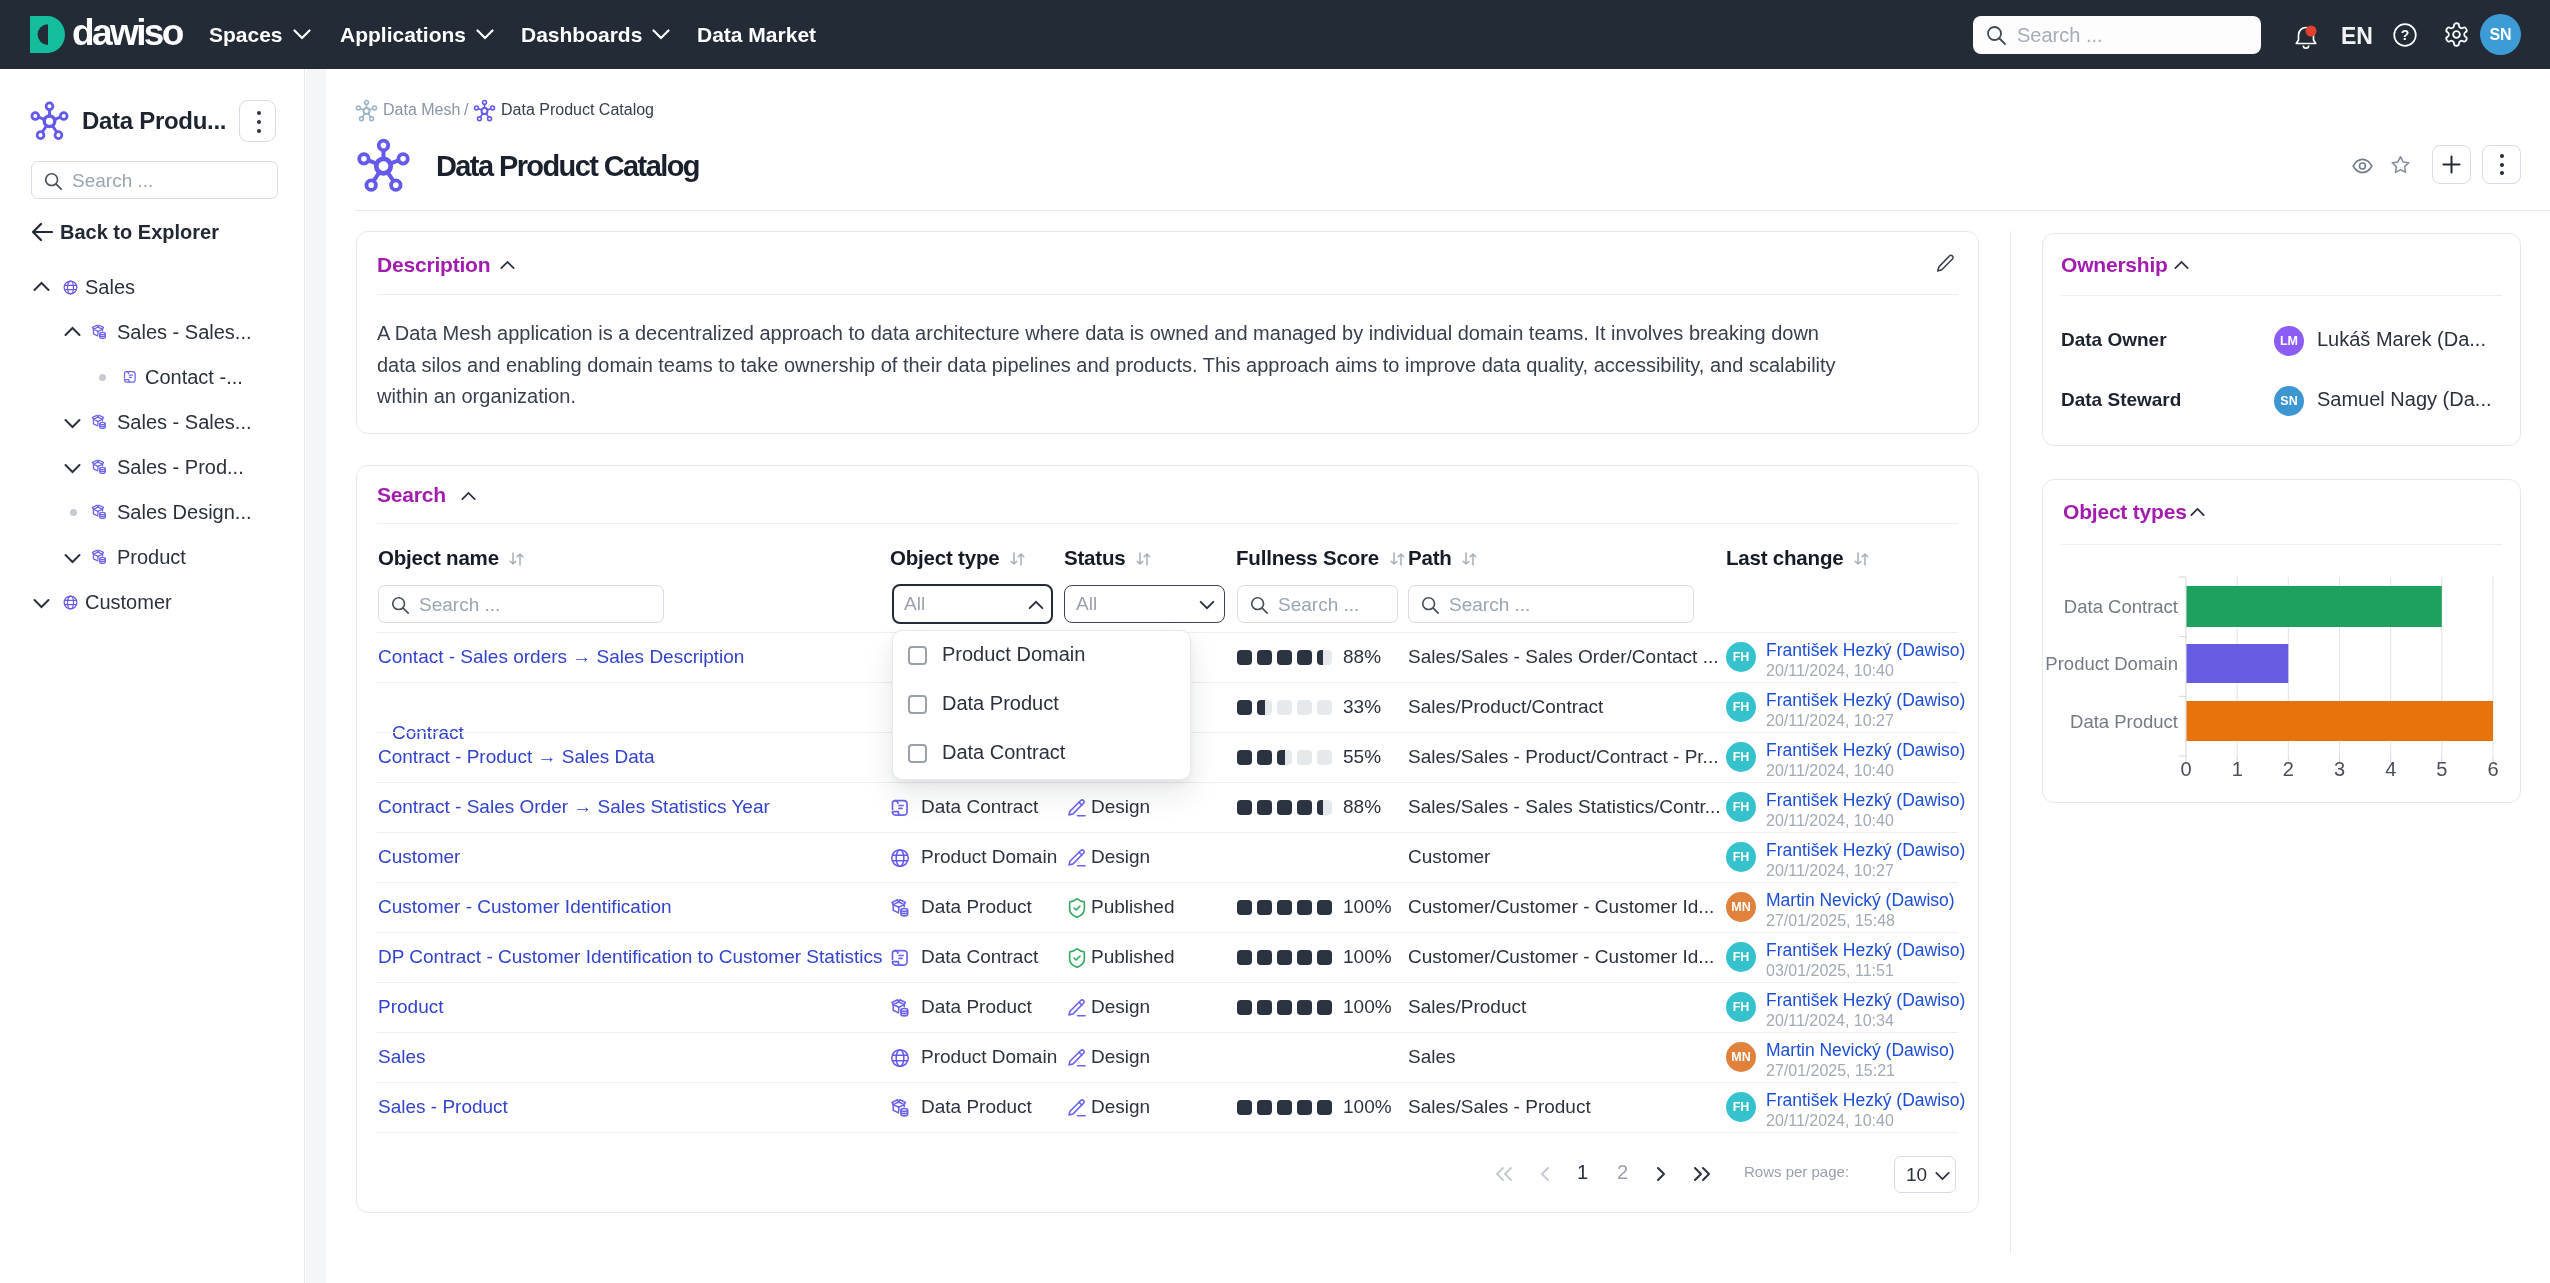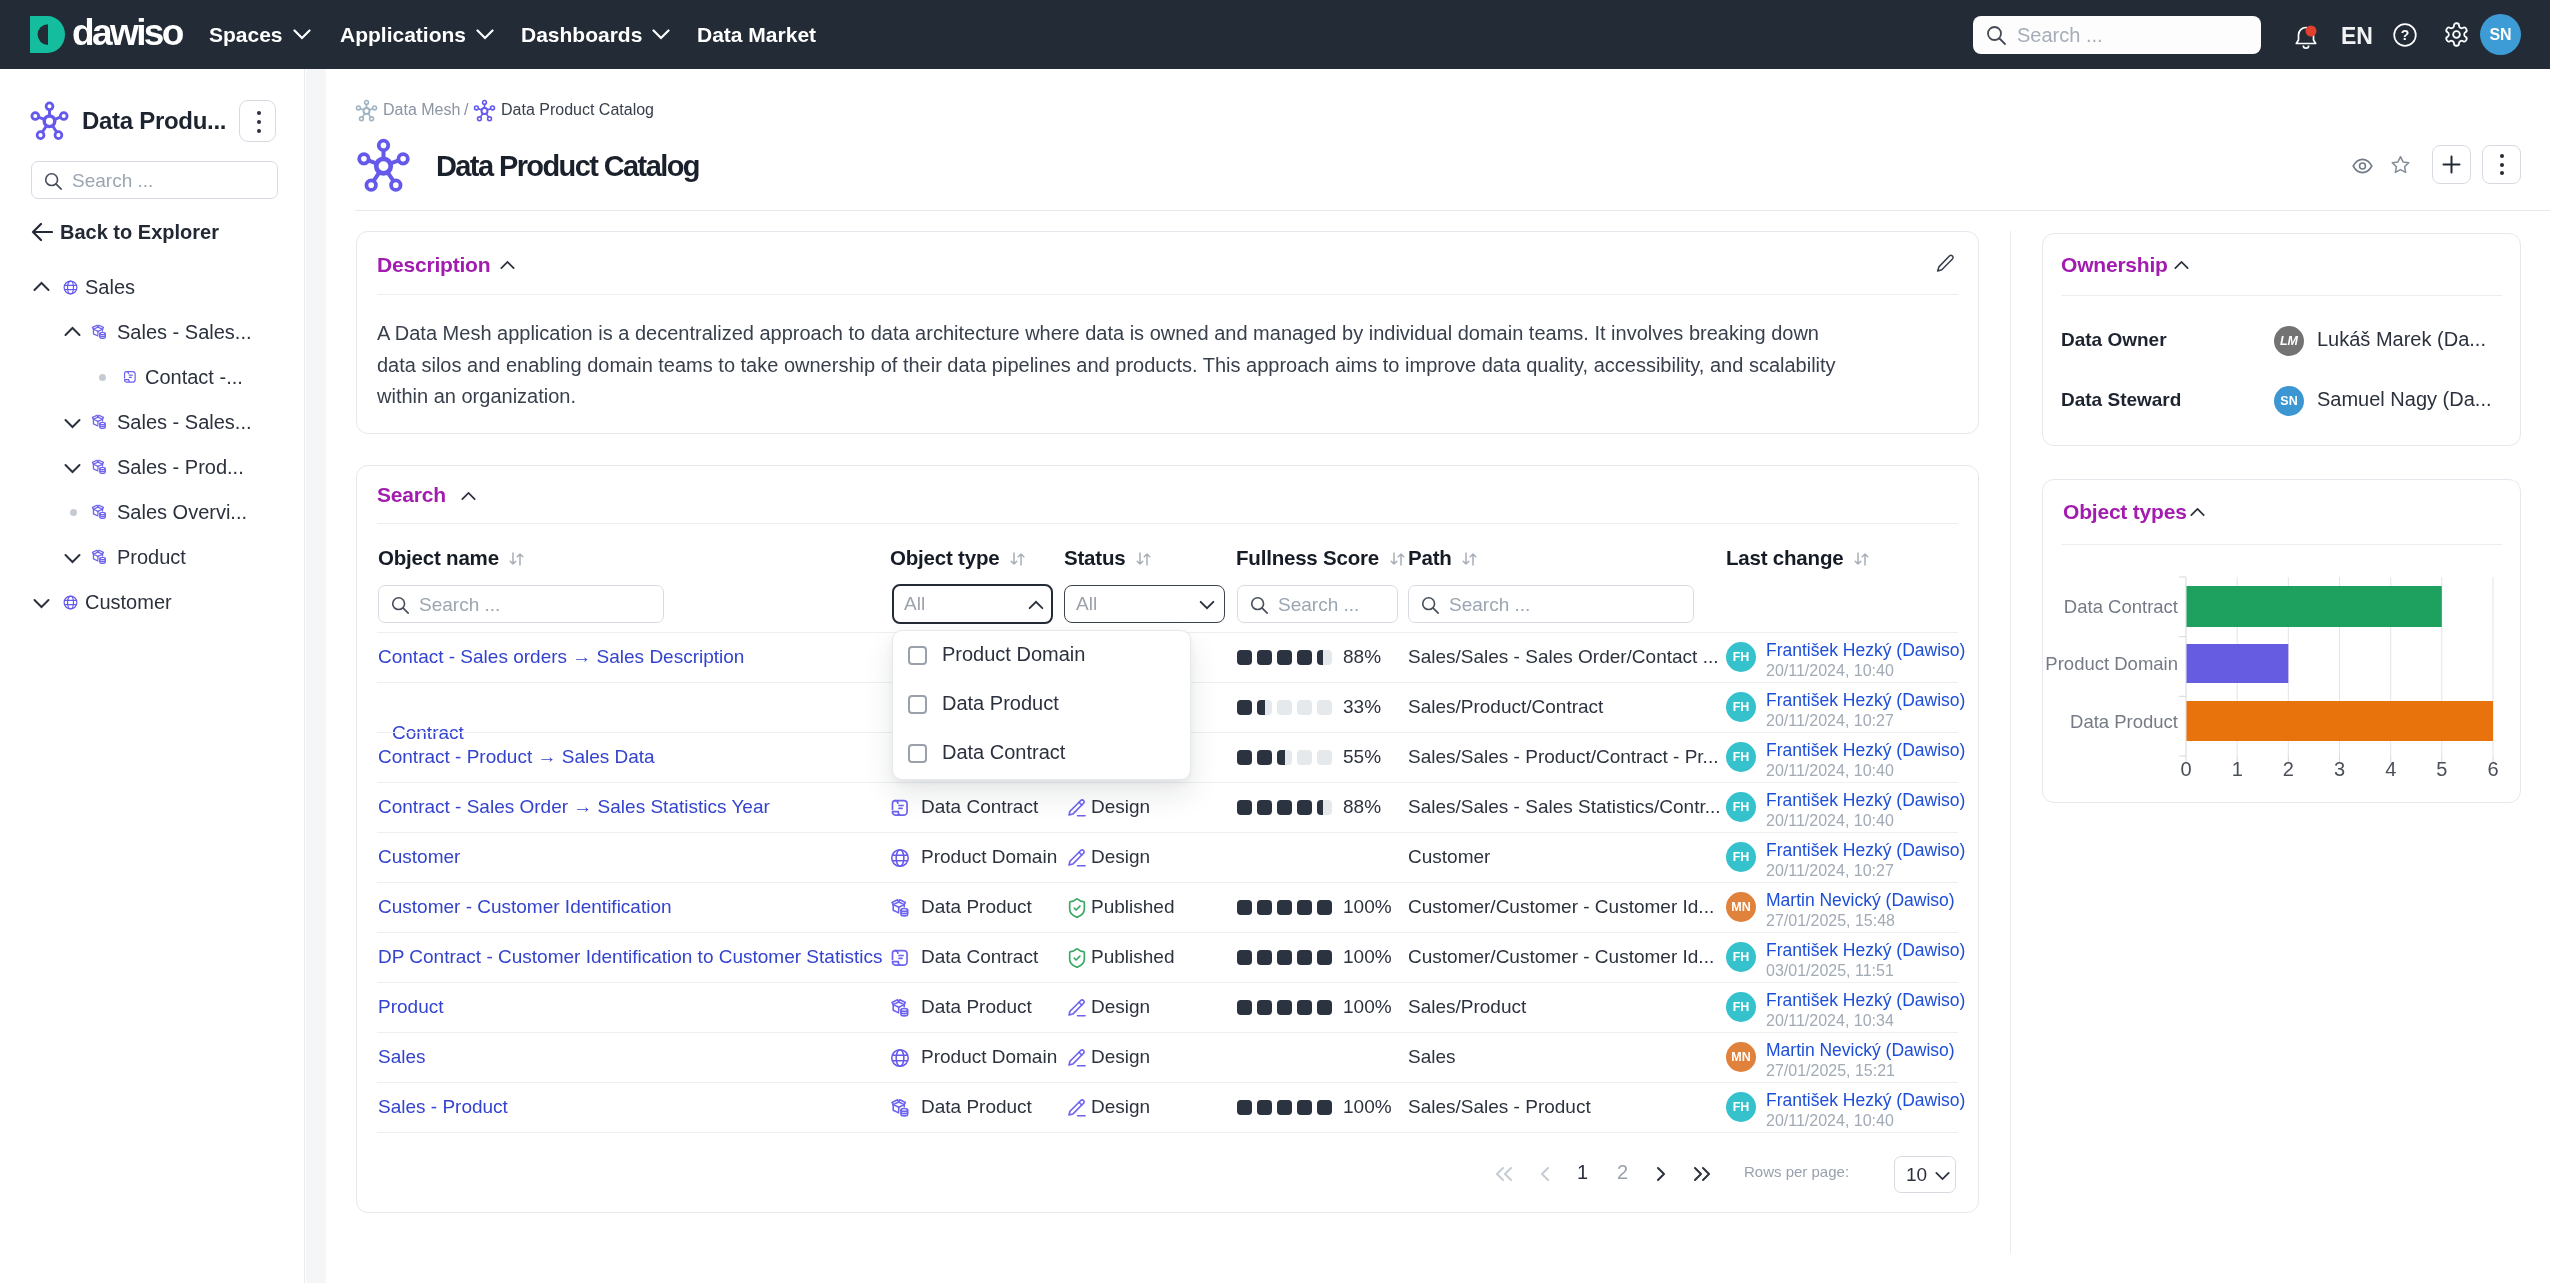--- a/index.html
+++ b/index.html
@@ -204,21 +204,21 @@
         <path d="M16.6 8.3 V10.6"></path>
         <path d="M10.6 5.4 L9.3 3 L3.3 5.9 L4.6 8.3 M10.6 5.4 L11.9 3 L17.9 5.9 L16.6 8.3"></path>
       </g>
       <ellipse cx="16.6" cy="16.6" rx="5.2" ry="4.6" fill="#fff" stroke="none"></ellipse>
       <g fill="none" stroke="#6d63ee" stroke-width="1.75" stroke-linecap="round">
         <ellipse cx="16.7" cy="14.1" rx="3.6" ry="1.55"></ellipse>
         <path d="M13.1 14.1 V19 a3.6 1.55 0 0 0 7.2 0 V14.1"></path>
         <path d="M13.1 16.55 a3.6 1.55 0 0 0 7.2 0"></path>
       </g>
     </svg>
-  <div class="abs treetext" style="left:117px;top:501px;">Sales Overvi...</div>
+  <div class="abs treetext" style="left:117px;top:501px;">Sales Design...</div>
 
   <svg class="abs" style="left:64px;top:553px" width="17" height="11" viewBox="0 0 17 11">
       <path d="M1.5 2 L8.5 9 L15.5 2" fill="none" stroke="#2b313d" stroke-width="2" stroke-linecap="round"></path>
     </svg>
   <svg class="abs" style="left:90px;top:548px" width="18" height="18" viewBox="0 0 24 24">
       <g fill="none" stroke="#6d63ee" stroke-width="1.75" stroke-linecap="round" stroke-linejoin="round">
         <path d="M10.6 5.4 L4.6 8.3 L10.6 11.2 L16.6 8.3 Z"></path>
         <path d="M4.6 8.3 V14.4 L10.6 17.3 V11.2"></path>
         <path d="M16.6 8.3 V10.6"></path>
         <path d="M10.6 5.4 L9.3 3 L3.3 5.9 L4.6 8.3 M10.6 5.4 L11.9 3 L17.9 5.9 L16.6 8.3"></path>
@@ -665,21 +665,21 @@
 
   <div class="abs" style="left:2010px;top:231px;width:1px;height:1022px;background:#e8eaee;"></div>
 
   <div class="card" style="left:2042px;top:233px;width:479px;height:213px;"></div>
   <div class="abs cardhead" style="left:2061px;top:253px;">Ownership</div>
   <svg class="abs" style="left:2174px;top:260px" width="15" height="10" viewBox="0 0 17 11">
       <path d="M1.5 9 L8.5 2 L15.5 9" fill="none" stroke="#2b313d" stroke-width="2" stroke-linecap="round"></path>
     </svg>
   <div class="abs" style="left:2061px;top:295px;width:441px;height:1px;background:#eceef1;"></div>
   <div class="abs" style="left:2061px;top:329px;font-size:19px;font-weight:700;color:#1d242f;">Data Owner</div>
-  <div class="avatar" style="left:2274px;top:326px;background:#737373;font-style:italic;">LM</div>
+  <div class="avatar" style="left:2274px;top:326px;background:#8b5cf6;">LM</div>
   <div class="abs" style="left:2317px;top:328px;font-size:20px;color:#2b313d;">Lukáš Marek (Da...</div>
   <div class="abs" style="left:2061px;top:389px;font-size:19px;font-weight:700;color:#1d242f;">Data Steward</div>
   <div class="avatar" style="left:2274px;top:386px;background:#3b96d2;">SN</div>
   <div class="abs" style="left:2317px;top:388px;font-size:20px;color:#2b313d;">Samuel Nagy (Da...</div>
 
   <div class="card" style="left:2042px;top:479px;width:479px;height:324px;"></div>
   <div class="abs cardhead" style="left:2063px;top:500px;">Object types</div>
   <svg class="abs" style="left:2190px;top:507px" width="15" height="10" viewBox="0 0 17 11">
       <path d="M1.5 9 L8.5 2 L15.5 9" fill="none" stroke="#2b313d" stroke-width="2" stroke-linecap="round"></path>
     </svg>

